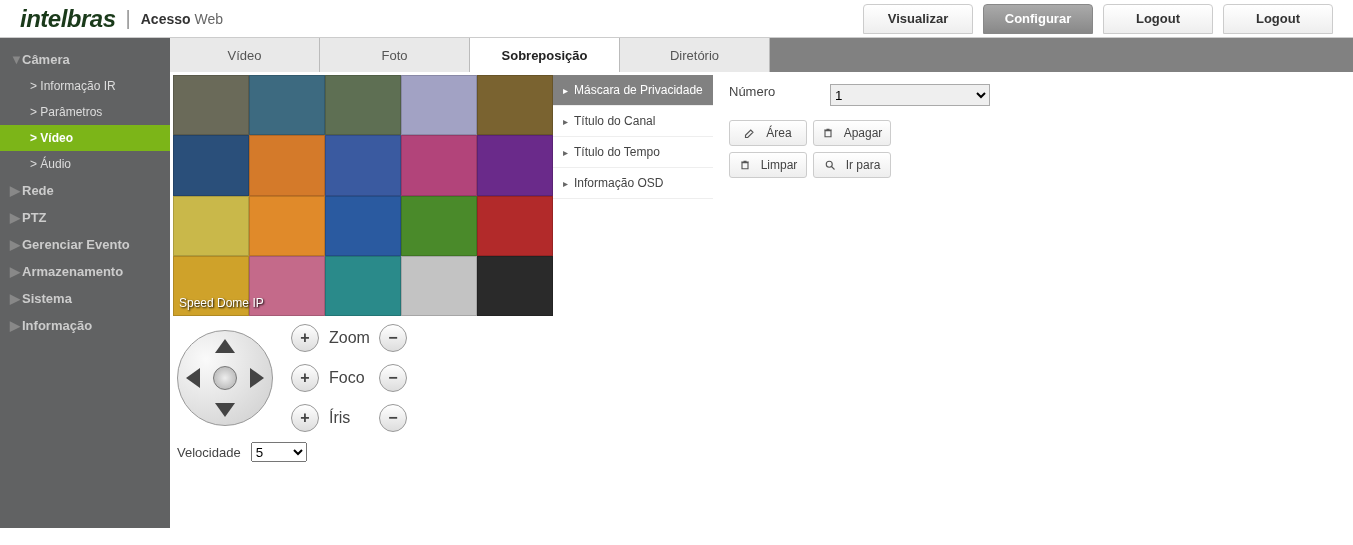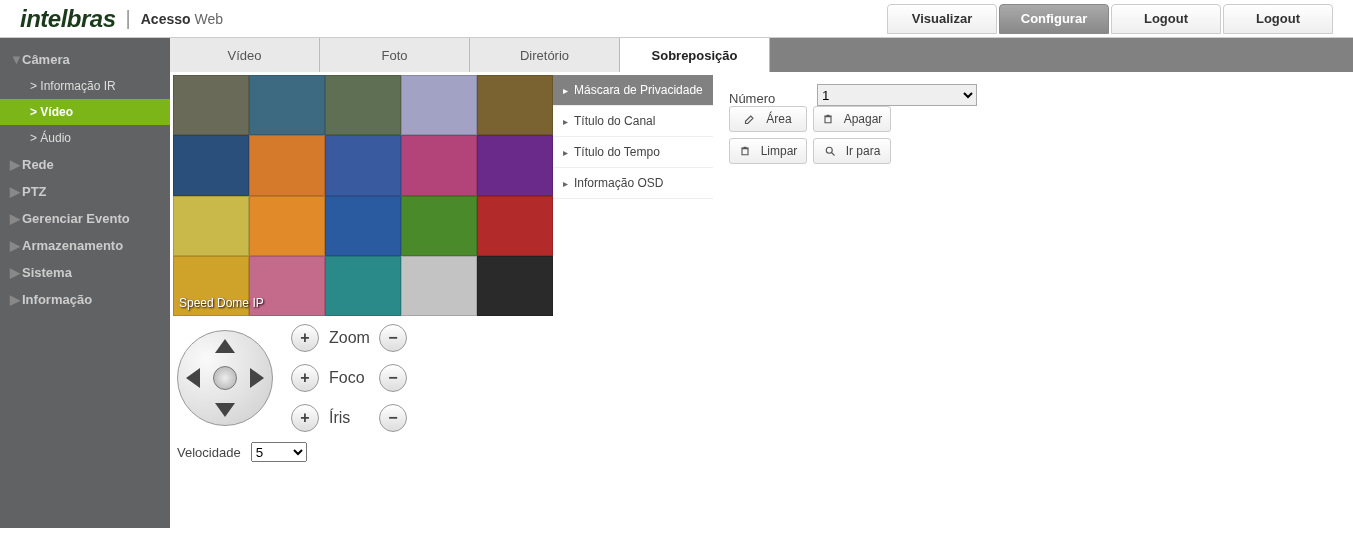--- a/index.html
+++ b/index.html
@@ -5,21 +5,21 @@
   * { box-sizing: border-box; margin: 0; padding: 0; }
   body { font-family: Arial, sans-serif; font-size: 13px; background: #fff; width: 1353px; }
   
   
   .header { display: flex; align-items: center; justify-content: space-between; padding: 8px 20px; border-bottom: 1px solid #ccc; height: 38px; }
   .logo-area { display: flex; align-items: center; gap: 10px; }
   .logo { font-weight: bold; font-size: 24px; color: #1a3a1a; letter-spacing: -0.5px; font-style: italic; }
   .logo-sep { color: #999; font-size: 20px; }
   .logo-sub { color: #666; font-size: 14px; }
   .logo-sub b { color: #333; }
-  .topnav { display: flex; gap: 2px; }
+  .topnav { display: flex; gap: 10px; }
   .topnav-btn { width: 110px; height: 30px; background: linear-gradient(#fff,#eee); border: 1px solid #ccc; border-radius: 4px 4px 0 0; display: flex; align-items: center; justify-content: center; color: #333; cursor: pointer; font-weight: bold; font-size: 13px; }
   .topnav-btn.active { background: linear-gradient(#aaa,#888); color: #fff; border-color: #888; }
   
   
   .layout { display: flex; min-height: 490px; }
   .sidebar { width: 170px; background: #616263; color: #fff; padding-top: 8px; }
   .side-item { display: flex; align-items: center; padding: 6px 10px; cursor: pointer; color: #ccc; font-weight: bold; font-size: 13px; }
   .side-item .arrow { display: inline-block; width: 12px; color: #888; }
   .side-sub { padding: 6px 10px 6px 30px; cursor: pointer; color: #ddd; font-size: 12px; }
   .side-sub.active { background: #7cb518; color: #fff; font-weight: bold; }
@@ -60,21 +60,21 @@
   
   
   .submenu { width: 160px; padding: 3px 0; text-align: right; }
   .sub-item { padding: 8px 10px; border-bottom: 1px solid #eee; cursor: pointer; color: #444; font-size: 12px; display:flex; align-items:center; gap:6px; }
   .sub-item::before { content: "▸"; font-size: 10px; color:#666; }
   .sub-item.active { background: #818181; color: #fff; }
   .sub-item.active::before { color:#fff; }
   
   
   .form-pane { padding: 12px 16px; }
-  .form-row { display:flex; align-items:flex-end; gap:18px; }
+  .form-row { display:flex; align-items:flex-start; gap:31px; margin-bottom: 14px; }
   .form-row label { width: 70px; color:#444; }
   .form-row select { width: 160px; height: 22px; border:1px solid #aaa; }
   .btn-row { display:flex; gap:6px; margin-bottom: 6px; }
   .btn { width: 78px; height: 26px; background: linear-gradient(#fff,#eee); border:1px solid #ccc; border-radius:3px; display:flex; align-items:center; justify-content:center; gap:10px; cursor:pointer; color:#444; font-size:12px; }
   .btn svg { width:12px; height:12px; }
 </style>
 </head>
 <body>
 
 <div class="header">
@@ -95,20 +95,21 @@
 </div>
 
 <div class="layout">
 
   <div class="sidebar">
     <div class="side-item">
         <span class="arrow">▼</span>
         <span>Câmera</span>
       </div>
     <div class="side-sub">Informação IR</div>
+    <div class="side-sub">Parâmetros</div>
     <div class="side-sub active">Vídeo</div>
     <div class="side-sub">Áudio</div>
     <div class="side-item">
         <span class="arrow">▶</span>
         <span>Rede</span>
       </div>
     <div class="side-item">
         <span class="arrow">▶</span>
         <span>PTZ</span>
       </div>
@@ -127,22 +128,22 @@
     <div class="side-item">
         <span class="arrow">▶</span>
         <span>Informação</span>
       </div>
   </div>
 
   <div class="main">
     <div class="tabbar">
       <div class="tab">Vídeo</div>
       <div class="tab">Foto</div>
+      <div class="tab active">Sobreposição</div>
       <div class="tab">Diretório</div>
-      <div class="tab active">Sobreposição</div>
     </div>
 
     <div class="content">
 
       <div class="preview-pane">
         <div class="preview">
           <div class="preview-grid" id="preview-grid">
               <div style="background: rgb(106, 106, 89);"></div>
               <div style="background: rgb(61, 106, 128);"></div>
               <div style="background: rgb(94, 111, 83);"></div>

